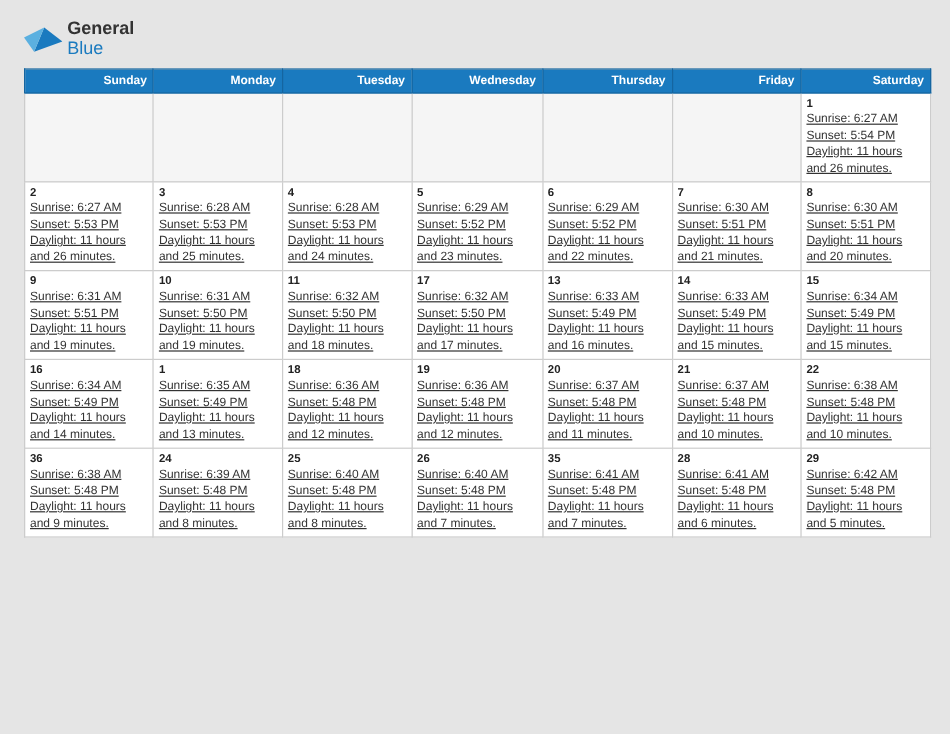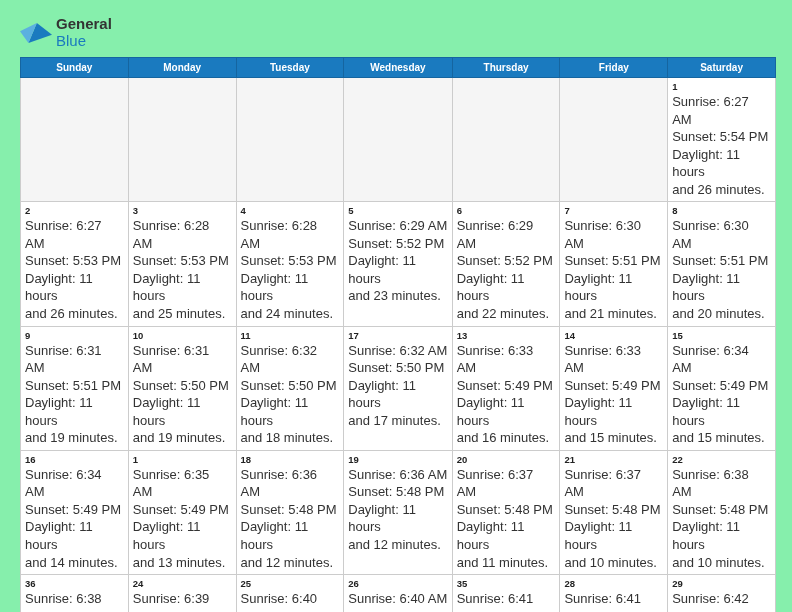--- a/index.html
+++ b/index.html
@@ -7,21 +7,21 @@
       font-family: Arial, sans-serif;
       background: #fff;
       width: 792px;
       height: 612px;
       overflow: hidden;
     }
     .page {
       width: 792px;
       height: 612px;
       padding: 16px 16px 10px 20px;
-      background: #86efac;
+      background: #e5e5e5;
     }
     .header {
       display: flex;
       justify-content: space-between;
       align-items: flex-start;
       margin-bottom: 8px;
     }
     .logo {
       display: flex;
       align-items: center;
@@ -46,21 +46,21 @@
     }
     .calendar {
       width: 100%;
       border-collapse: collapse;
       border: 1px solid #ccc;
       font-size: 8.5px;
     }
     .calendar th {
       background: #1a7abf;
       color: #fff;
-      text-align: center;
+      text-align: right;
       padding: 4px 5px;
       font-size: 10px;
       font-weight: bold;
       border: 1px solid #1565a0;
     }
     .calendar td {
       vertical-align: top;
       border: 1px solid #ccc;
       padding: 3px 4px;
       width: 113px;
@@ -70,23 +70,24 @@
     .calendar td.empty {
       background: #f5f5f5;
     }
     .day-num {
       font-weight: bold;
       font-size: 9.5px;
       color: #222;
       margin-bottom: 1px;
     }
     .day-info {
-      font-size: 13px;
+      font-size: 10px;
       color: #333;
       line-height: 1.35;
+      text-decoration: underline;
     }
     .last-row td {
       height: 58px;
     }
   </style>
 </head>
 <body>
 
 <div class="page">
   <div class="header">
@@ -246,27 +247,15 @@
           </td>
           <td>
             <div class="day-num">28</div>
             <div class="day-info">Sunrise: 6:41 AM<br>Sunset: 5:48 PM<br>Daylight: 11 hours<br>and 6 minutes.</div>
           </td>
           <td>
             <div class="day-num">29</div>
             <div class="day-info">Sunrise: 6:42 AM<br>Sunset: 5:48 PM<br>Daylight: 11 hours<br>and 5 minutes.</div>
           </td>
         </tr>
-        <tr class="last-row">
-          <td>
-            <div class="day-num">30</div>
-            <div class="day-info">Sunrise: 6:43 AM<br>Sunset: 5:48 PM<br>Daylight: 11 hours<br>and 5 minutes.</div>
-          </td>
-          <td class="empty"></td>
-          <td class="empty"></td>
-          <td class="empty"></td>
-          <td class="empty"></td>
-          <td class="empty"></td>
-          <td class="empty"></td>
-        </tr>
       </tbody>
   </table>
 </div>
 
 </body></html>

